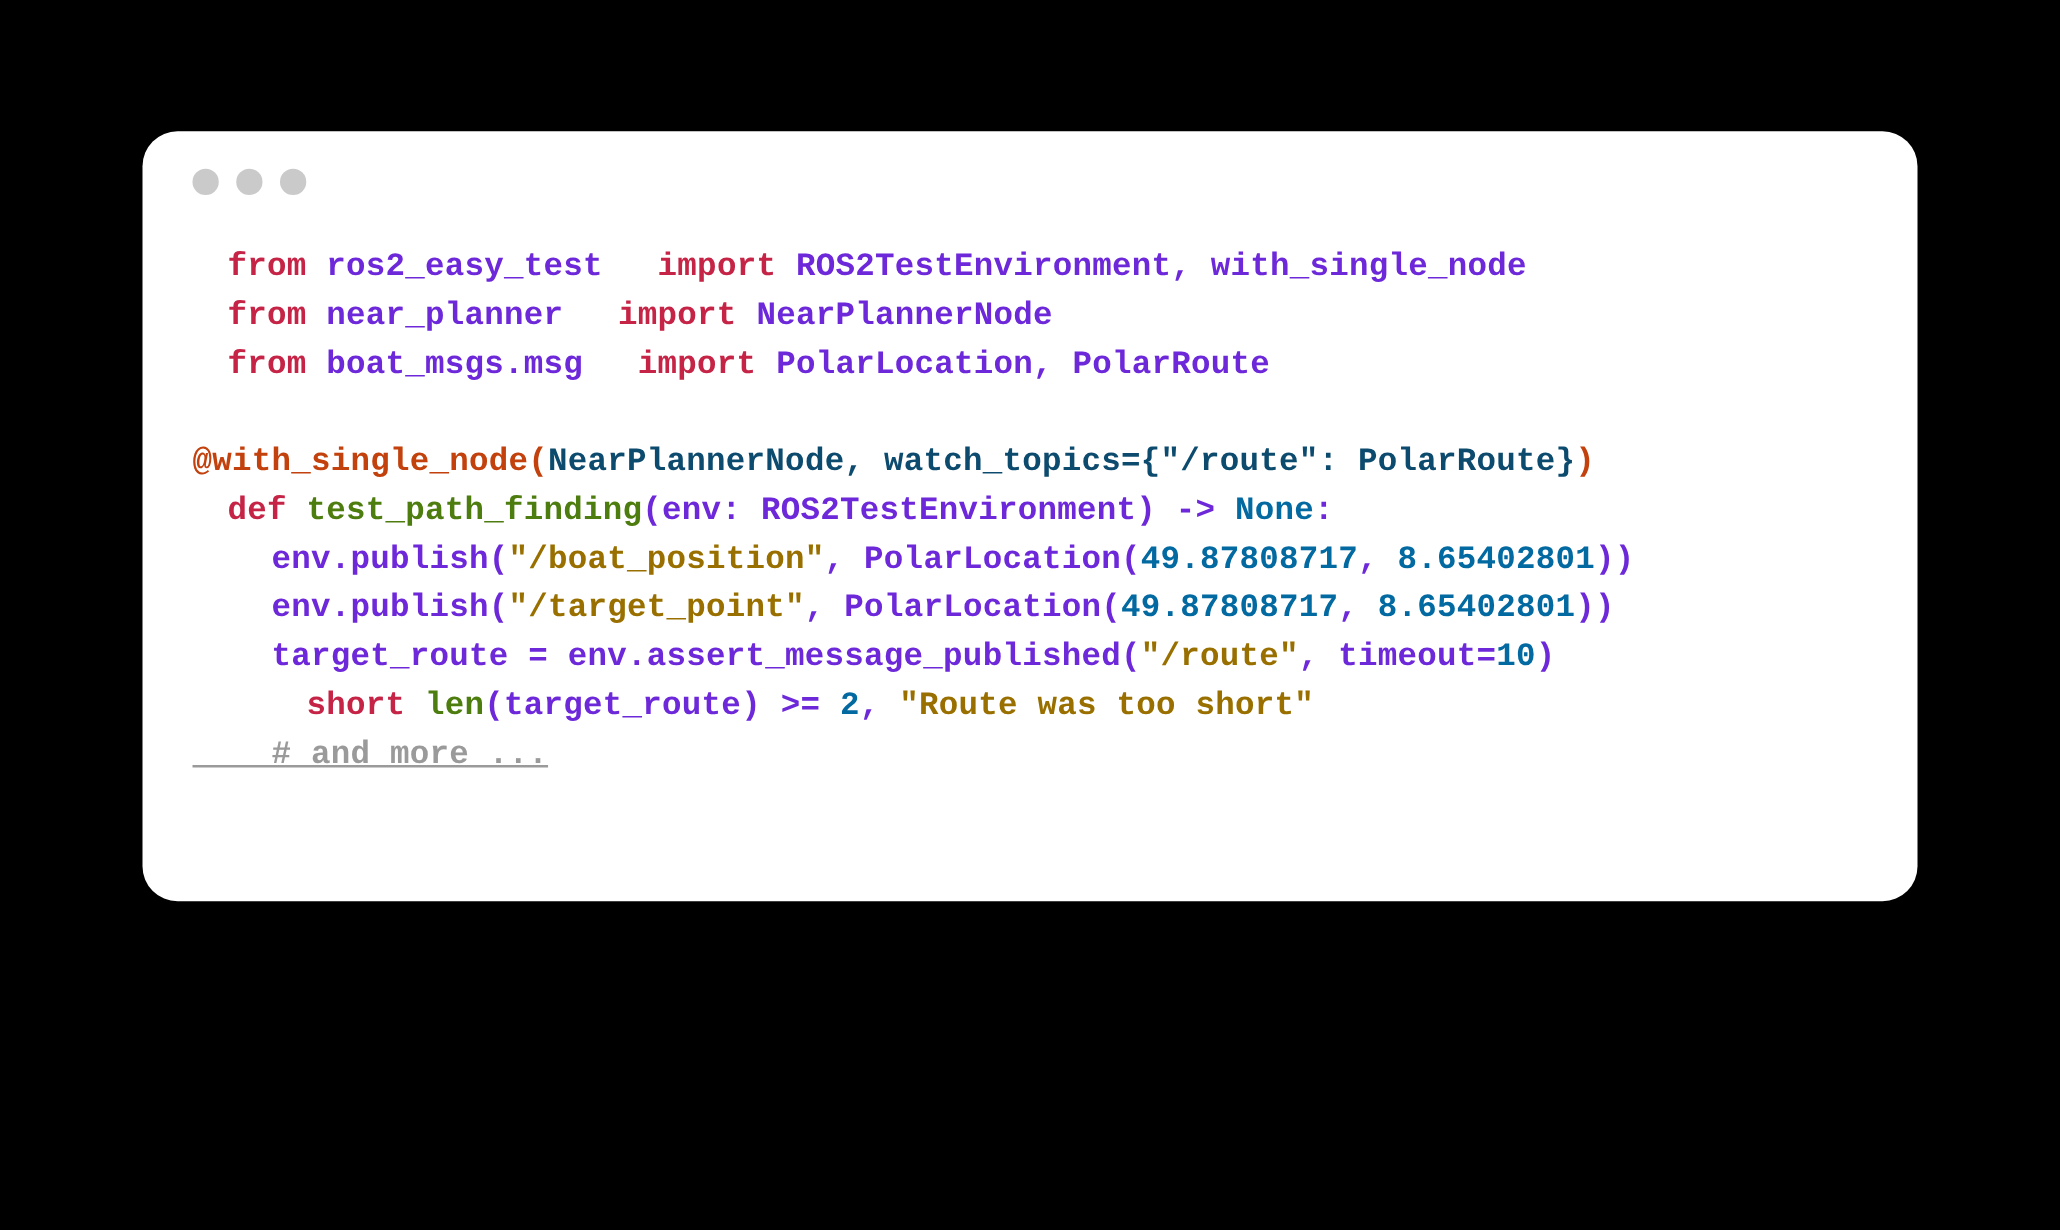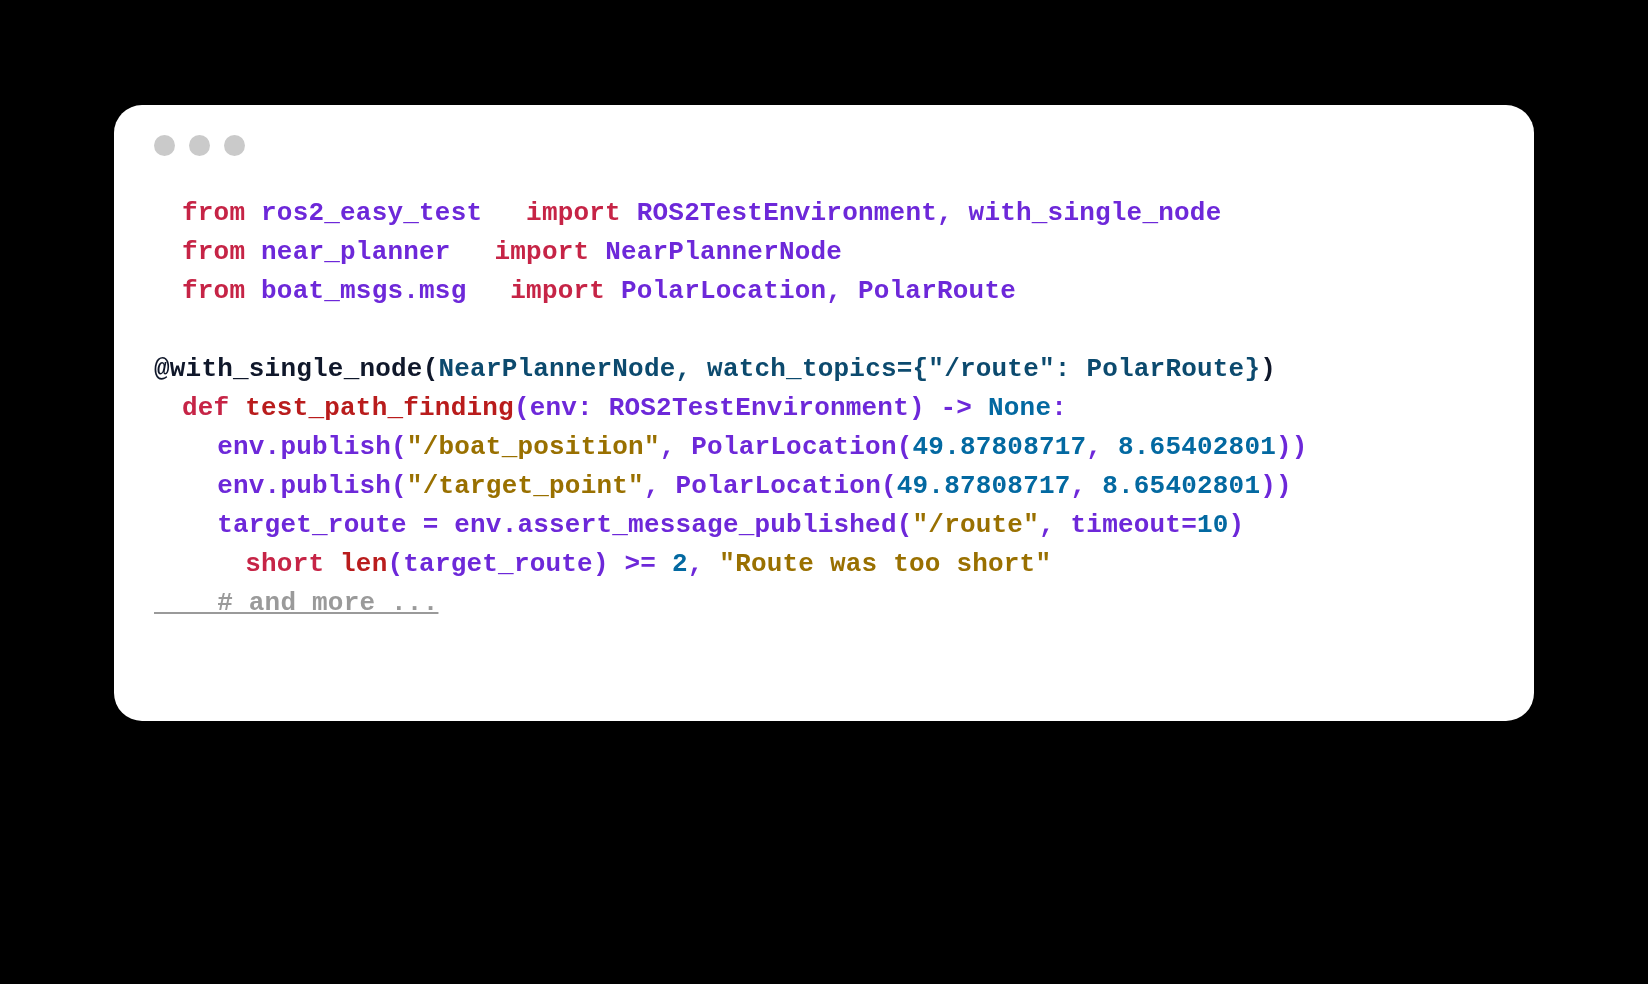--- a/index.html
+++ b/index.html
@@ -37,22 +37,22 @@
     margin: 0;
     font-family: "SFMono-Regular", ui-monospace, Menlo, Consolas, "Liberation Mono", monospace;
     font-size: 26px;
     line-height: 1.50;
     font-weight: 600;
     white-space: pre;
     letter-spacing: 0.2px;
   }
   .kw   { color: #c62446; margin-left: 28px; }   
   .txt  { color: #6d28d9; }   
-  .func { color: #b91c1c; }   
-  .deco { color: #0f172a; }   
+  .func { color: #4d7c0f; }   
+  .deco { color: #c2410c; }   
   .green{ color: #0c4a6e; }   
   .num  { color: #0369a1; }   
   .str  { color: #997000; }   
   .comm { color: #9a9a9a; text-decoration: underline; }   
 </style>
 </head>
 <body>
 
 <div class="card">
   <div class="trafficlights">

